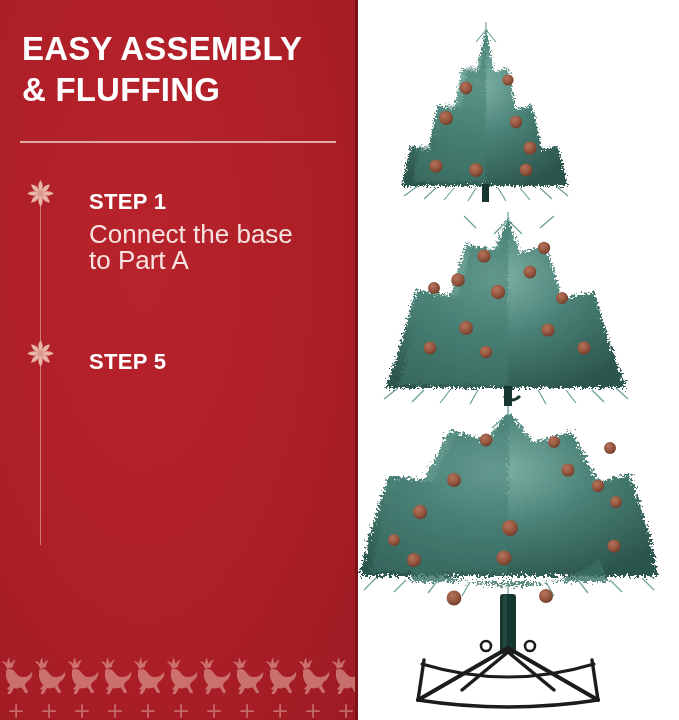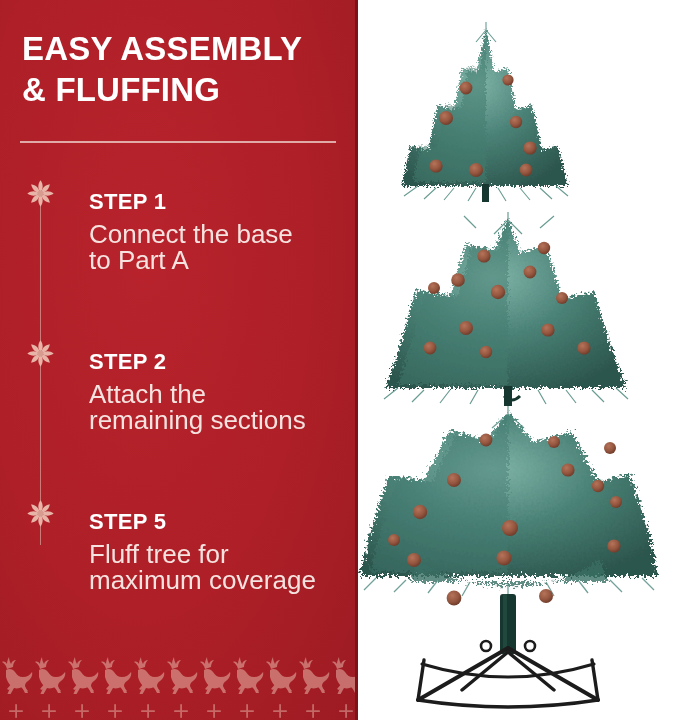--- a/index.html
+++ b/index.html
@@ -114,44 +114,20 @@
             </g>
           </svg>
         </span>
         <div class="step-body">
           <p class="step-title">STEP 1</p>
           <p class="step-desc">Connect the base
 to Part A</p>
         </div>
       </div>
 
-      <div class="step">
-        <span class="flake">
-          <svg width="33" height="33" viewBox="0 0 40 40">
-            <g fill="#E8B4A8">
-              <g id="pet2">
-                <path d="M20 4 C16.5 9 16.5 14 20 19 C23.5 14 23.5 9 20 4Z"></path>
-              </g>
-              <use href="#pet2" transform="rotate(45 20 20)"></use>
-              <use href="#pet2" transform="rotate(90 20 20)"></use>
-              <use href="#pet2" transform="rotate(135 20 20)"></use>
-              <use href="#pet2" transform="rotate(180 20 20)"></use>
-              <use href="#pet2" transform="rotate(225 20 20)"></use>
-              <use href="#pet2" transform="rotate(270 20 20)"></use>
-              <use href="#pet2" transform="rotate(315 20 20)"></use>
-              <circle cx="20" cy="20" r="3.6" fill="#D79B90"></circle>
-            </g>
-          </svg>
-        </span>
-        <div class="step-body">
-          <p class="step-title">STEP 2</p>
-          <p class="step-desc">Attach the
-remaining sections</p>
-        </div>
-      </div>
 
       <div class="step">
         <span class="flake">
           <svg width="33" height="33" viewBox="0 0 40 40">
             <g fill="#E8B4A8">
               <g id="pet3">
                 <path d="M20 4 C16.5 9 16.5 14 20 19 C23.5 14 23.5 9 20 4Z"></path>
               </g>
               <use href="#pet3" transform="rotate(45 20 20)"></use>
               <use href="#pet3" transform="rotate(90 20 20)"></use>
@@ -159,22 +135,20 @@
               <use href="#pet3" transform="rotate(180 20 20)"></use>
               <use href="#pet3" transform="rotate(225 20 20)"></use>
               <use href="#pet3" transform="rotate(270 20 20)"></use>
               <use href="#pet3" transform="rotate(315 20 20)"></use>
               <circle cx="20" cy="20" r="3.6" fill="#D79B90"></circle>
             </g>
           </svg>
         </span>
         <div class="step-body">
           <p class="step-title">STEP 5</p>
-          <p class="step-desc">Fluff tree for
-maximum coverage</p>
         </div>
       </div>
     </div>
 
     <div class="border-strip">
       <div class="deer-row" id="deer-row">
           <span class="deer"><svg width="33" height="38" viewBox="0 0 33 38">
       <g fill="#E8B4A8">
         <path d="M7 13 c-1 -4 -3 -6 -5 -7 c2 -1 4 0 5 2 c0 -3 1 -5 2 -7 c0 3 1 5 2 7
                  c1 -3 3 -4 5 -4 c-2 2 -3 4 -3 7 z"></path>

